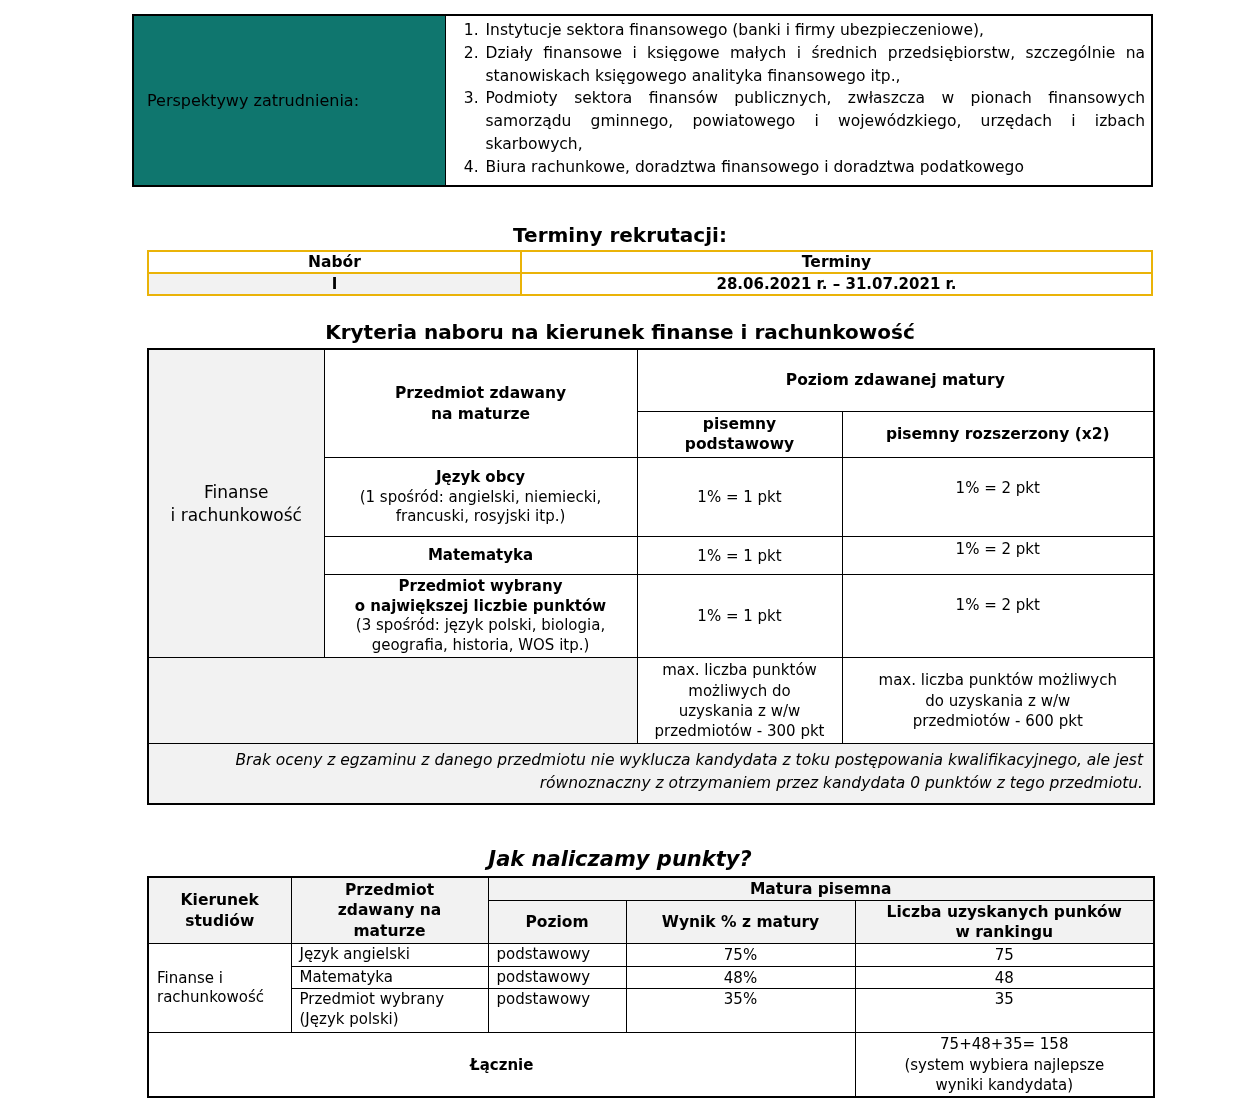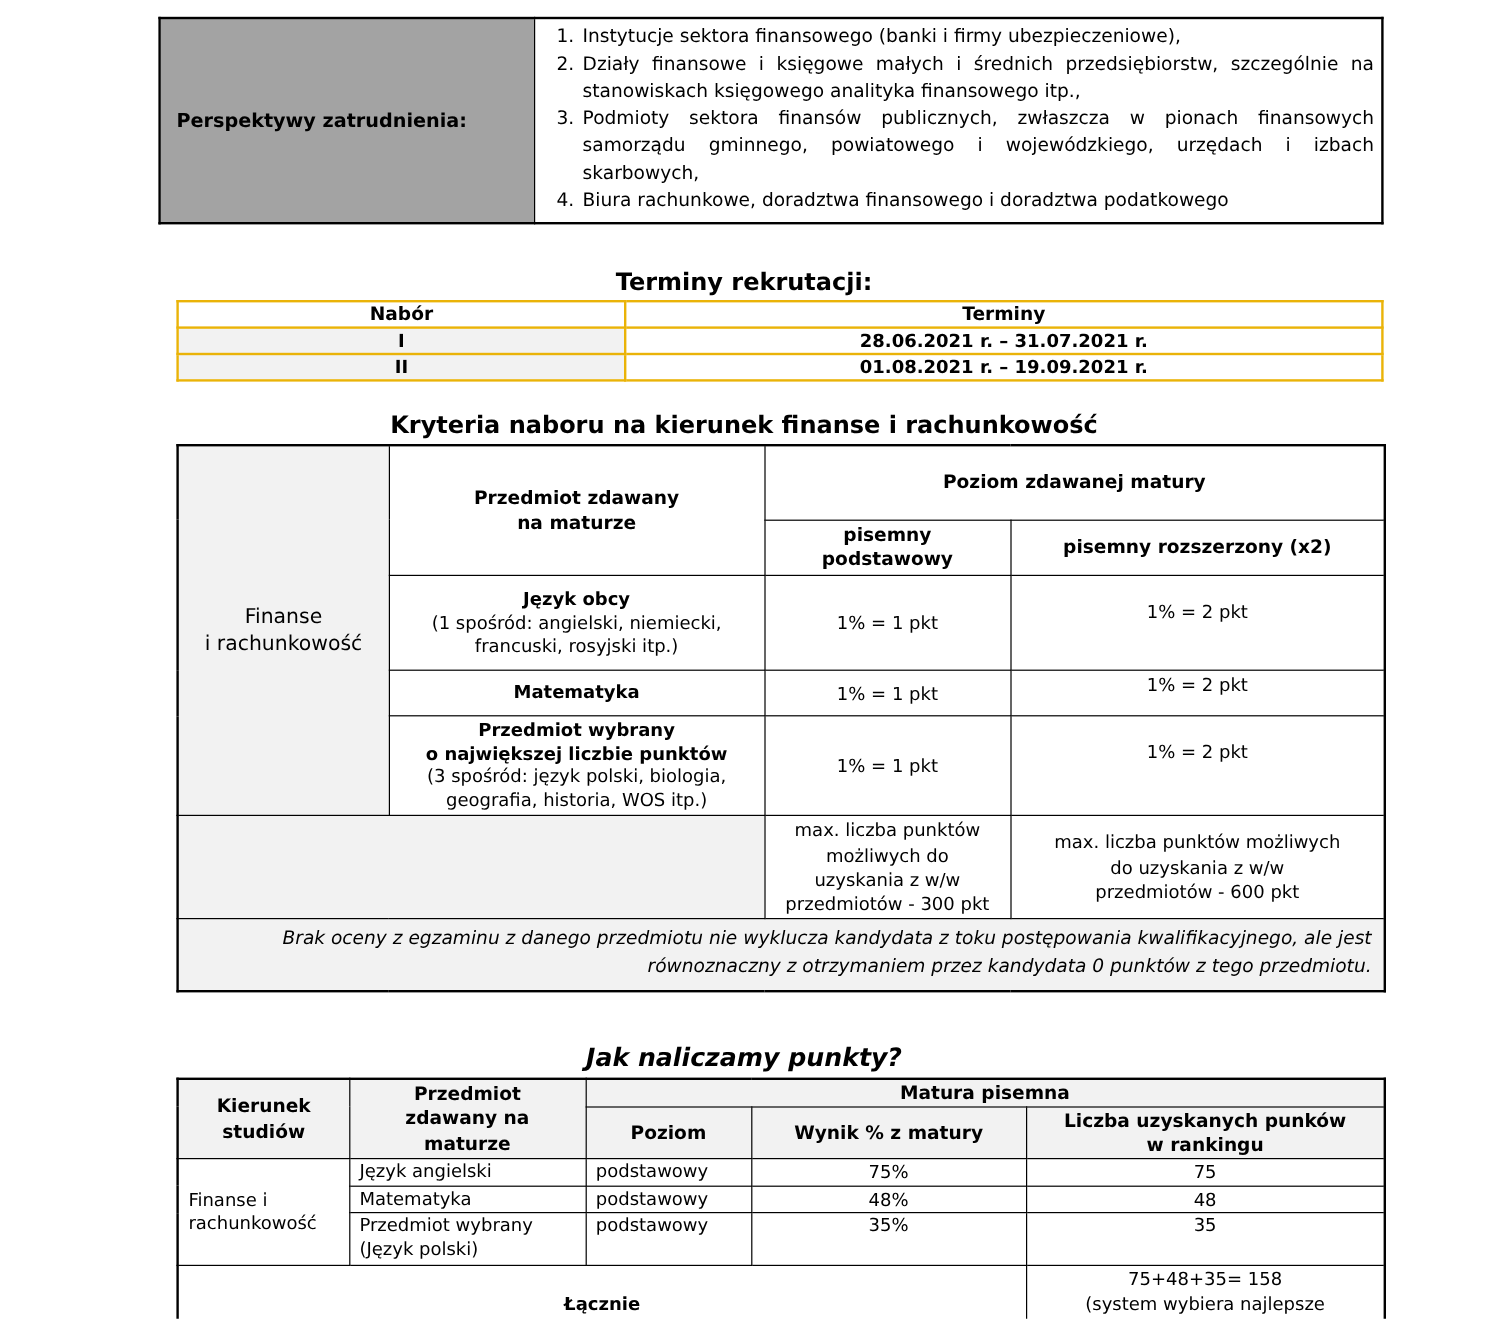--- a/index.html
+++ b/index.html
@@ -10,21 +10,21 @@
     position:relative; overflow:hidden;
   }
   table { border-collapse:collapse; table-layout:fixed; }
   td { border:1px solid #000; overflow:hidden; }
   .pl { white-space:pre-line; }
   .gray { background:#f2f2f2; }
 
   
   .emp { margin:14px 0 0 132px; width:1021px; border:2px solid #000; }
   .emp col:nth-child(1){ width:312px; }
-  .emp .label-cell { background:#a3a3a3; font-weight:bold; font-size:16px;
+  .emp .label-cell { background:#0f766e; font-weight:normal; font-size:16px;
                      padding-left:13px; vertical-align:middle; }
   .emp .list-cell { padding:1px 6px 1px 4px; height:167px; vertical-align:top; background:#fff;margin-top:28px; }
   .emp ol { margin:2px 0 0 0; padding-left:34px; font-size:15.5px; line-height:1.47; }
   .emp li { text-align:justify; padding-left:2px; }
 
   
   .h-terminy { font-size:20px; font-weight:bold; text-align:center; margin:36px 0 3px 0; }
   .h-kryteria { font-size:20px; font-weight:bold; text-align:center; margin:24px 0 4px 0; }
   .h-jak { font-size:21px; font-weight:bold; font-style:italic; text-align:center; margin:42px 0 5px 0; }
 
@@ -89,24 +89,20 @@
     </colgroup>
   <tbody>
       <tr>
     <td class="hdr">Nabór</td>
     <td class="hdr">Terminy</td>
   </tr>
   <tr>
     <td class="gray">I</td>
     <td>28.06.2021 r. – 31.07.2021 r.</td>
   </tr>
-  <tr>
-    <td class="gray">II</td>
-    <td>01.08.2021 r. – 19.09.2021 r.</td>
-  </tr>
 </tbody>
   </table>
 
 <div class="h-kryteria">Kryteria naboru na kierunek finanse i rachunkowość</div>
 
 <table class="kry">
   <colgroup>
       <col style="width:176px">
       <col style="width:313px">
       <col style="width:205px">

